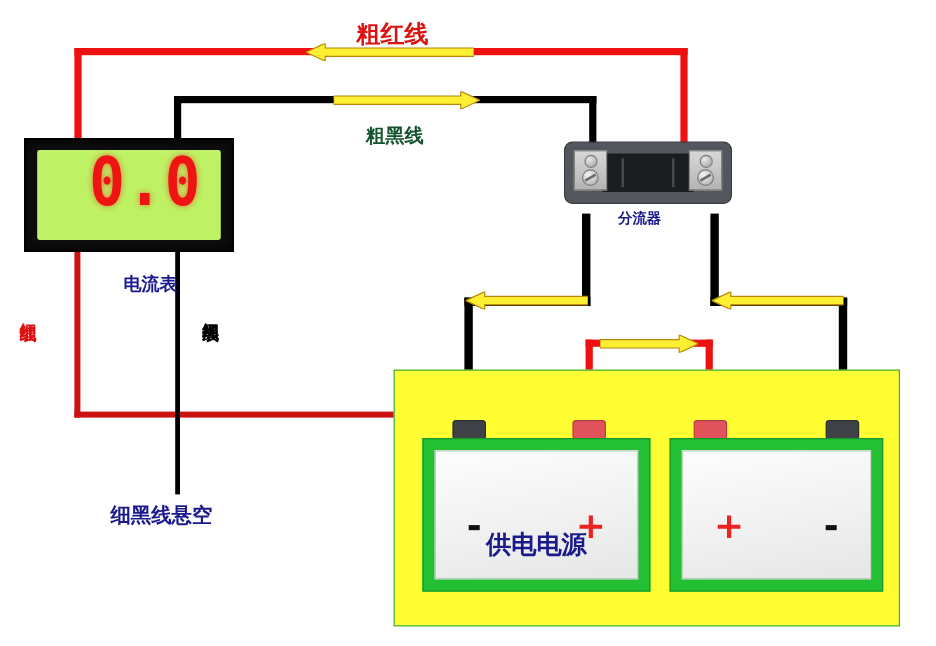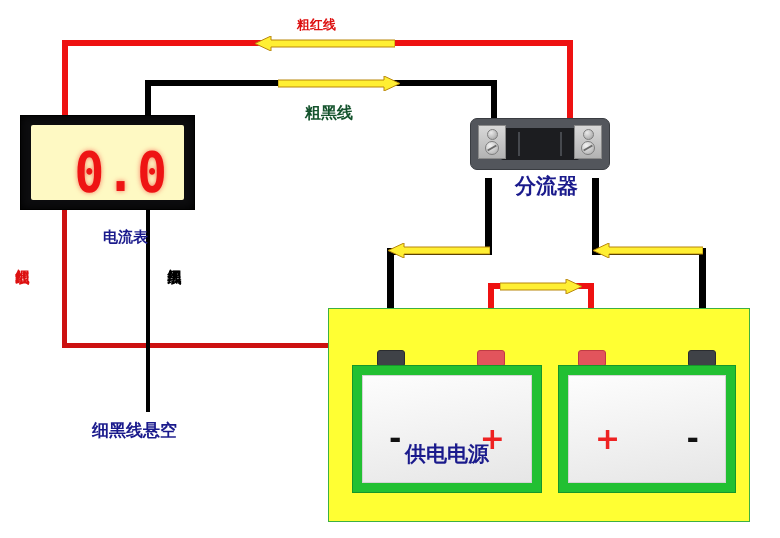--- a/index.html
+++ b/index.html
@@ -43,25 +43,25 @@
   
   #ammeter {
     position: absolute;
     background: #0d0d0f;
     border: 1px solid #000;
     box-shadow: inset 0 0 10px #000;
   }
   #ammeter .bezel {
     position: absolute;
     left: 10px; top: 9px; right: 10px; bottom: 9px;
-    background: #fef9c3;
+    background: #bef264;
     border-radius: 2px;
     box-shadow: inset 2px 2px 5px rgba(255,255,255,0.07);
     display: flex;
-    align-items: flex-end;
+    align-items: flex-start;
     justify-content: center;
   }
   #ammeter .readout {
     color: #ee1414;
     font-family: "DejaVu Sans Mono", "Liberation Mono", monospace;
     font-size: 56px;
     font-weight: bold;
     letter-spacing: 2px;
     text-shadow: 0 0 6px rgba(240,20,20,0.55);
     transform: scaleX(0.88);
@@ -274,27 +274,27 @@
       <polygon points="0,7.5 16,0 16,4 110,4 110,11 16,11 16,15" fill="#ffef33" stroke="#b8860b" stroke-width="1"></polygon>
     </svg>
   </div>
 
   <div class="arrow" style="left:500px; top:279px; width:82px;">
     <svg width="82" height="15" viewBox="0 0 82 15">
       <polygon points="82,7.5 66,0 66,4 0,4 0,11 66,11 66,15" fill="#ffef33" stroke="#b8860b" stroke-width="1"></polygon>
     </svg>
   </div>
 
-  <span class="label redtx" style="left:297px; top:18px; font-size:13px;">粗红线</span>
+  <span class="label redtx" style="left:297px; top:18px; font-size:20px;">粗红线</span>
 
   <span class="label blktx" style="left:305px; top:105px; font-size:16px;">粗黑线</span>
 
   <span class="label navy" style="left:75px; top:230px; font-size:15px;padding-left:28px;">电流表</span>
 
-  <span class="label navy" style="left:515px; top:176px; font-size:21px;">分流器</span>
+  <span class="label navy" style="left:515px; top:176px; font-size:12px;">分流器</span>
 
   <span class="vlabel" style="left:16px; top:258px; font-size:14px; color:#dd1111;">细红线</span>
 
   <span class="vlabel" style="left:168px; top:258px; font-size:14px; color:#000000;">细黑线</span>
 
   <span class="label navy" style="left:92px; top:422px; font-size:17px;">细黑线悬空</span>
 
 </div>
 
 </body></html>

